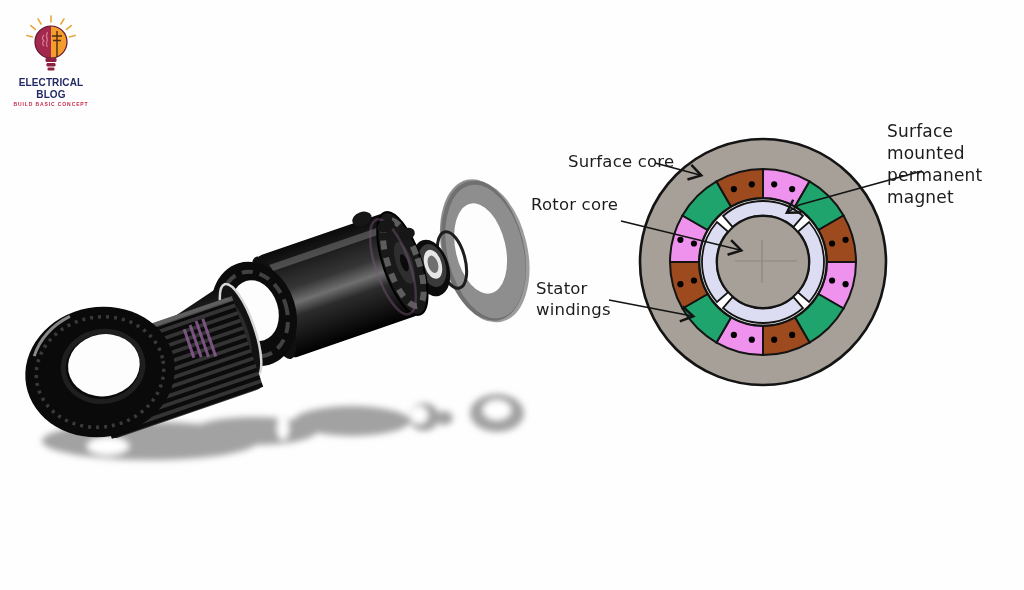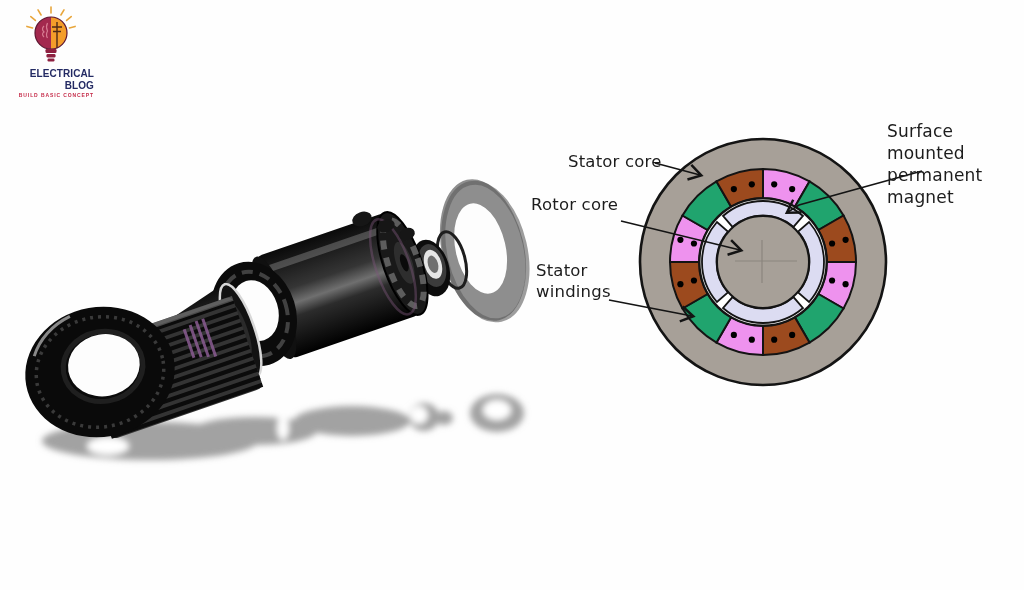--- a/index.html
+++ b/index.html
@@ -9,21 +9,21 @@
     font-family:"DejaVu Sans","Liberation Sans",sans-serif;
   }
   #scene{position:absolute;left:0;top:0;}
   .lbl{
     position:absolute;color:var(--ink,#1c1c1c);
     font-size:16.5px;line-height:21px;letter-spacing:.2px;white-space:nowrap;
   }
   .lbl.multi{white-space:normal;}
   #label-surface{font-size:17px;line-height:22px;width:145px;}
   #label-windings{width:80px;}
-  .logo{position:absolute;left:8px;top:6px;width:86px;text-align:right;}
+  .logo{position:absolute;left:8px;top:15px;width:86px;text-align:center;}
   .logo-brand{
     font-family:"Liberation Sans",sans-serif;font-size:10px;font-weight:bold;
     color:var(--brand,#232a63);letter-spacing:0.1px;transform:scaleY(1.08);
   }
   .logo-tagline{
     font-family:"Liberation Sans",sans-serif;font-size:5px;font-weight:bold;
     color:var(--tagline,#c52b49);letter-spacing:.9px;margin-top:2px;
   }
 </style>
 </head>
@@ -166,23 +166,23 @@
     <path d="M735,261 H797 M762,240 V283" stroke="var(--crosshair,#8b857e)" stroke-width="1.2" fill="none"></path>
     <g id="leaders" fill="none" stroke="var(--outline-ink,#141414)" stroke-width="1.6">
       <path d="M655,163 L700,175" marker-end="url(#ah)"></path>
       <path d="M621,221 L740,250" marker-end="url(#ah)"></path>
       <path d="M609,300 L692,316" marker-end="url(#ah)"></path>
       <path d="M922,171 L799,205 L788,212" marker-end="url(#ah)"></path>
     </g>
   </g>
 </svg>
 
-<div class="lbl" id="label-stator-core" style="left:568px;top:151px">Stator core</div>
+<div class="lbl" id="label-stator-core" style="left:568px;top:151px">Surface core</div>
 <div class="lbl" id="label-rotor-core" style="left:531px;top:194px">Rotor core</div>
-<div class="lbl multi" id="label-windings" style="left:536px;top:260px">Stator windings</div>
+<div class="lbl multi" id="label-windings" style="left:536px;top:278px">Stator windings</div>
 <div class="lbl multi" id="label-surface" style="left:887px;top:120px">Surface mounted permanent magnet</div>
 
 <div class="logo">
   <svg width="86" height="58" viewBox="0 0 86 58">
     <g stroke="var(--bulb-rays,#e8a63c)" stroke-width="1.6" stroke-linecap="round">
       <path d="M24.6,21.9 L18.9,20.4"></path>
         <path d="M27.4,14.4 L22.8,10.6"></path>
       <path d="M33.1,9.0 L30.0,3.9"></path>
         <path d="M43,7 L43,1"></path>
       <path d="M52.9,9.0 L56.0,3.9"></path>

